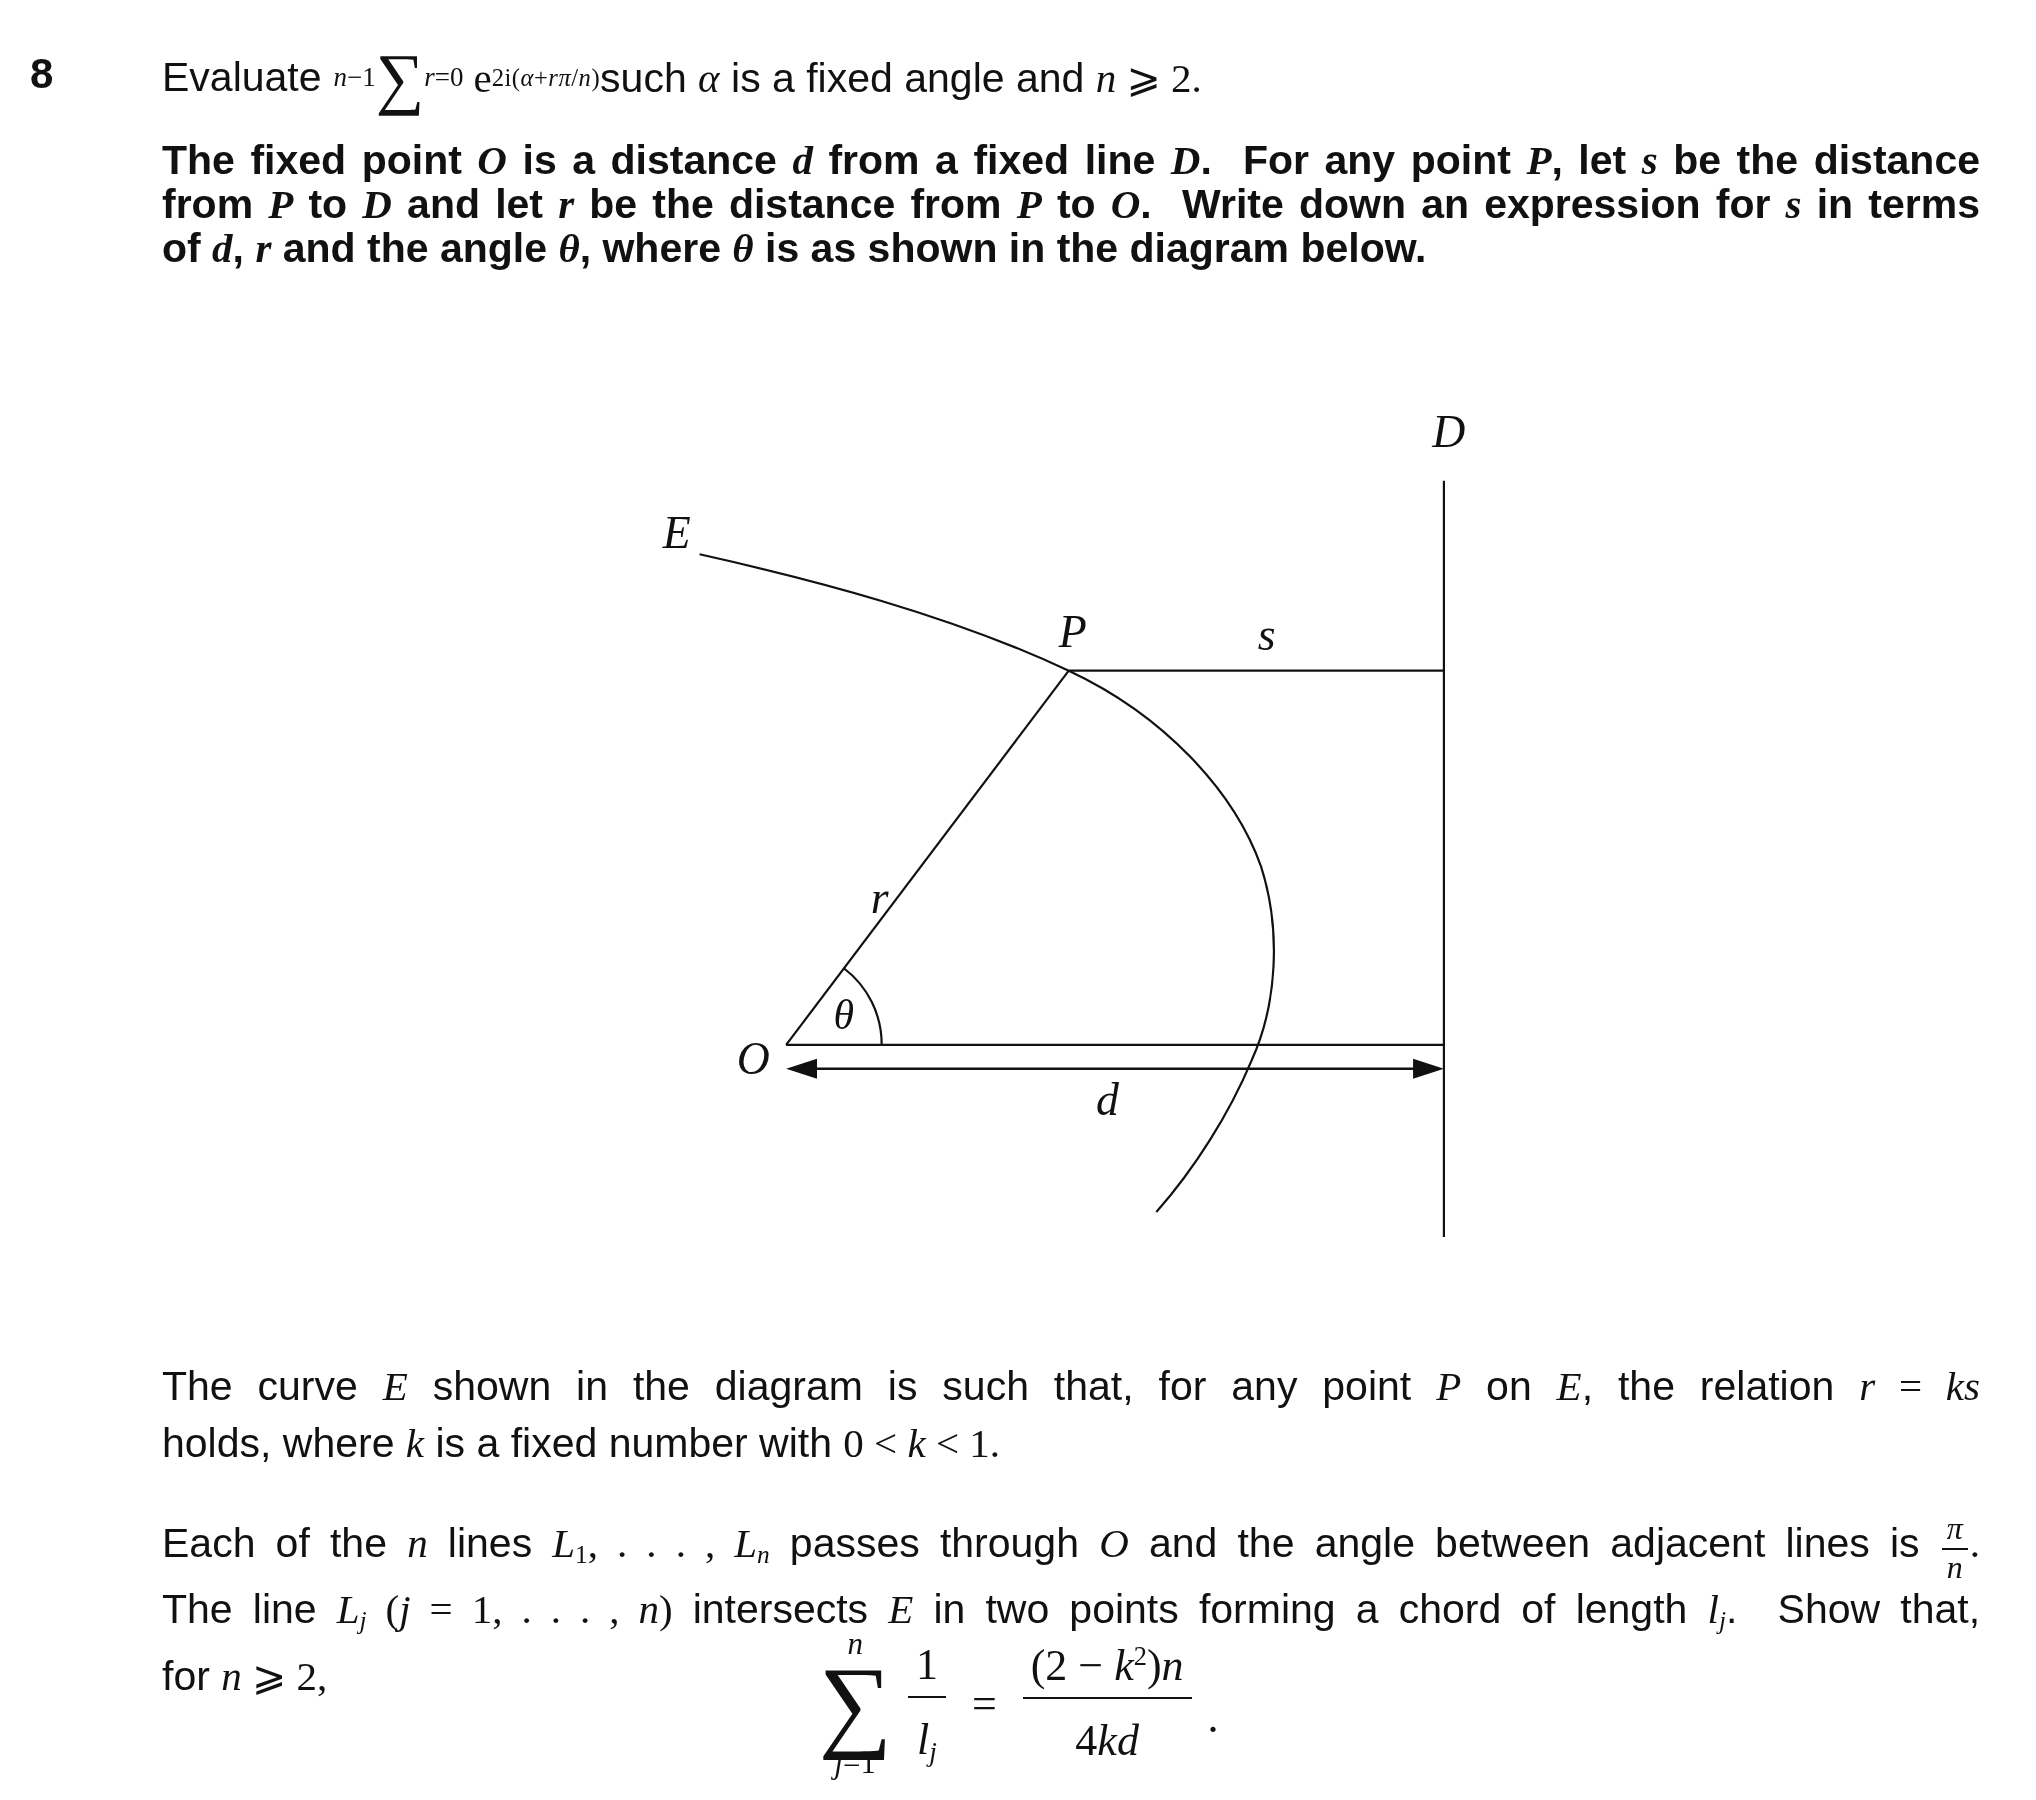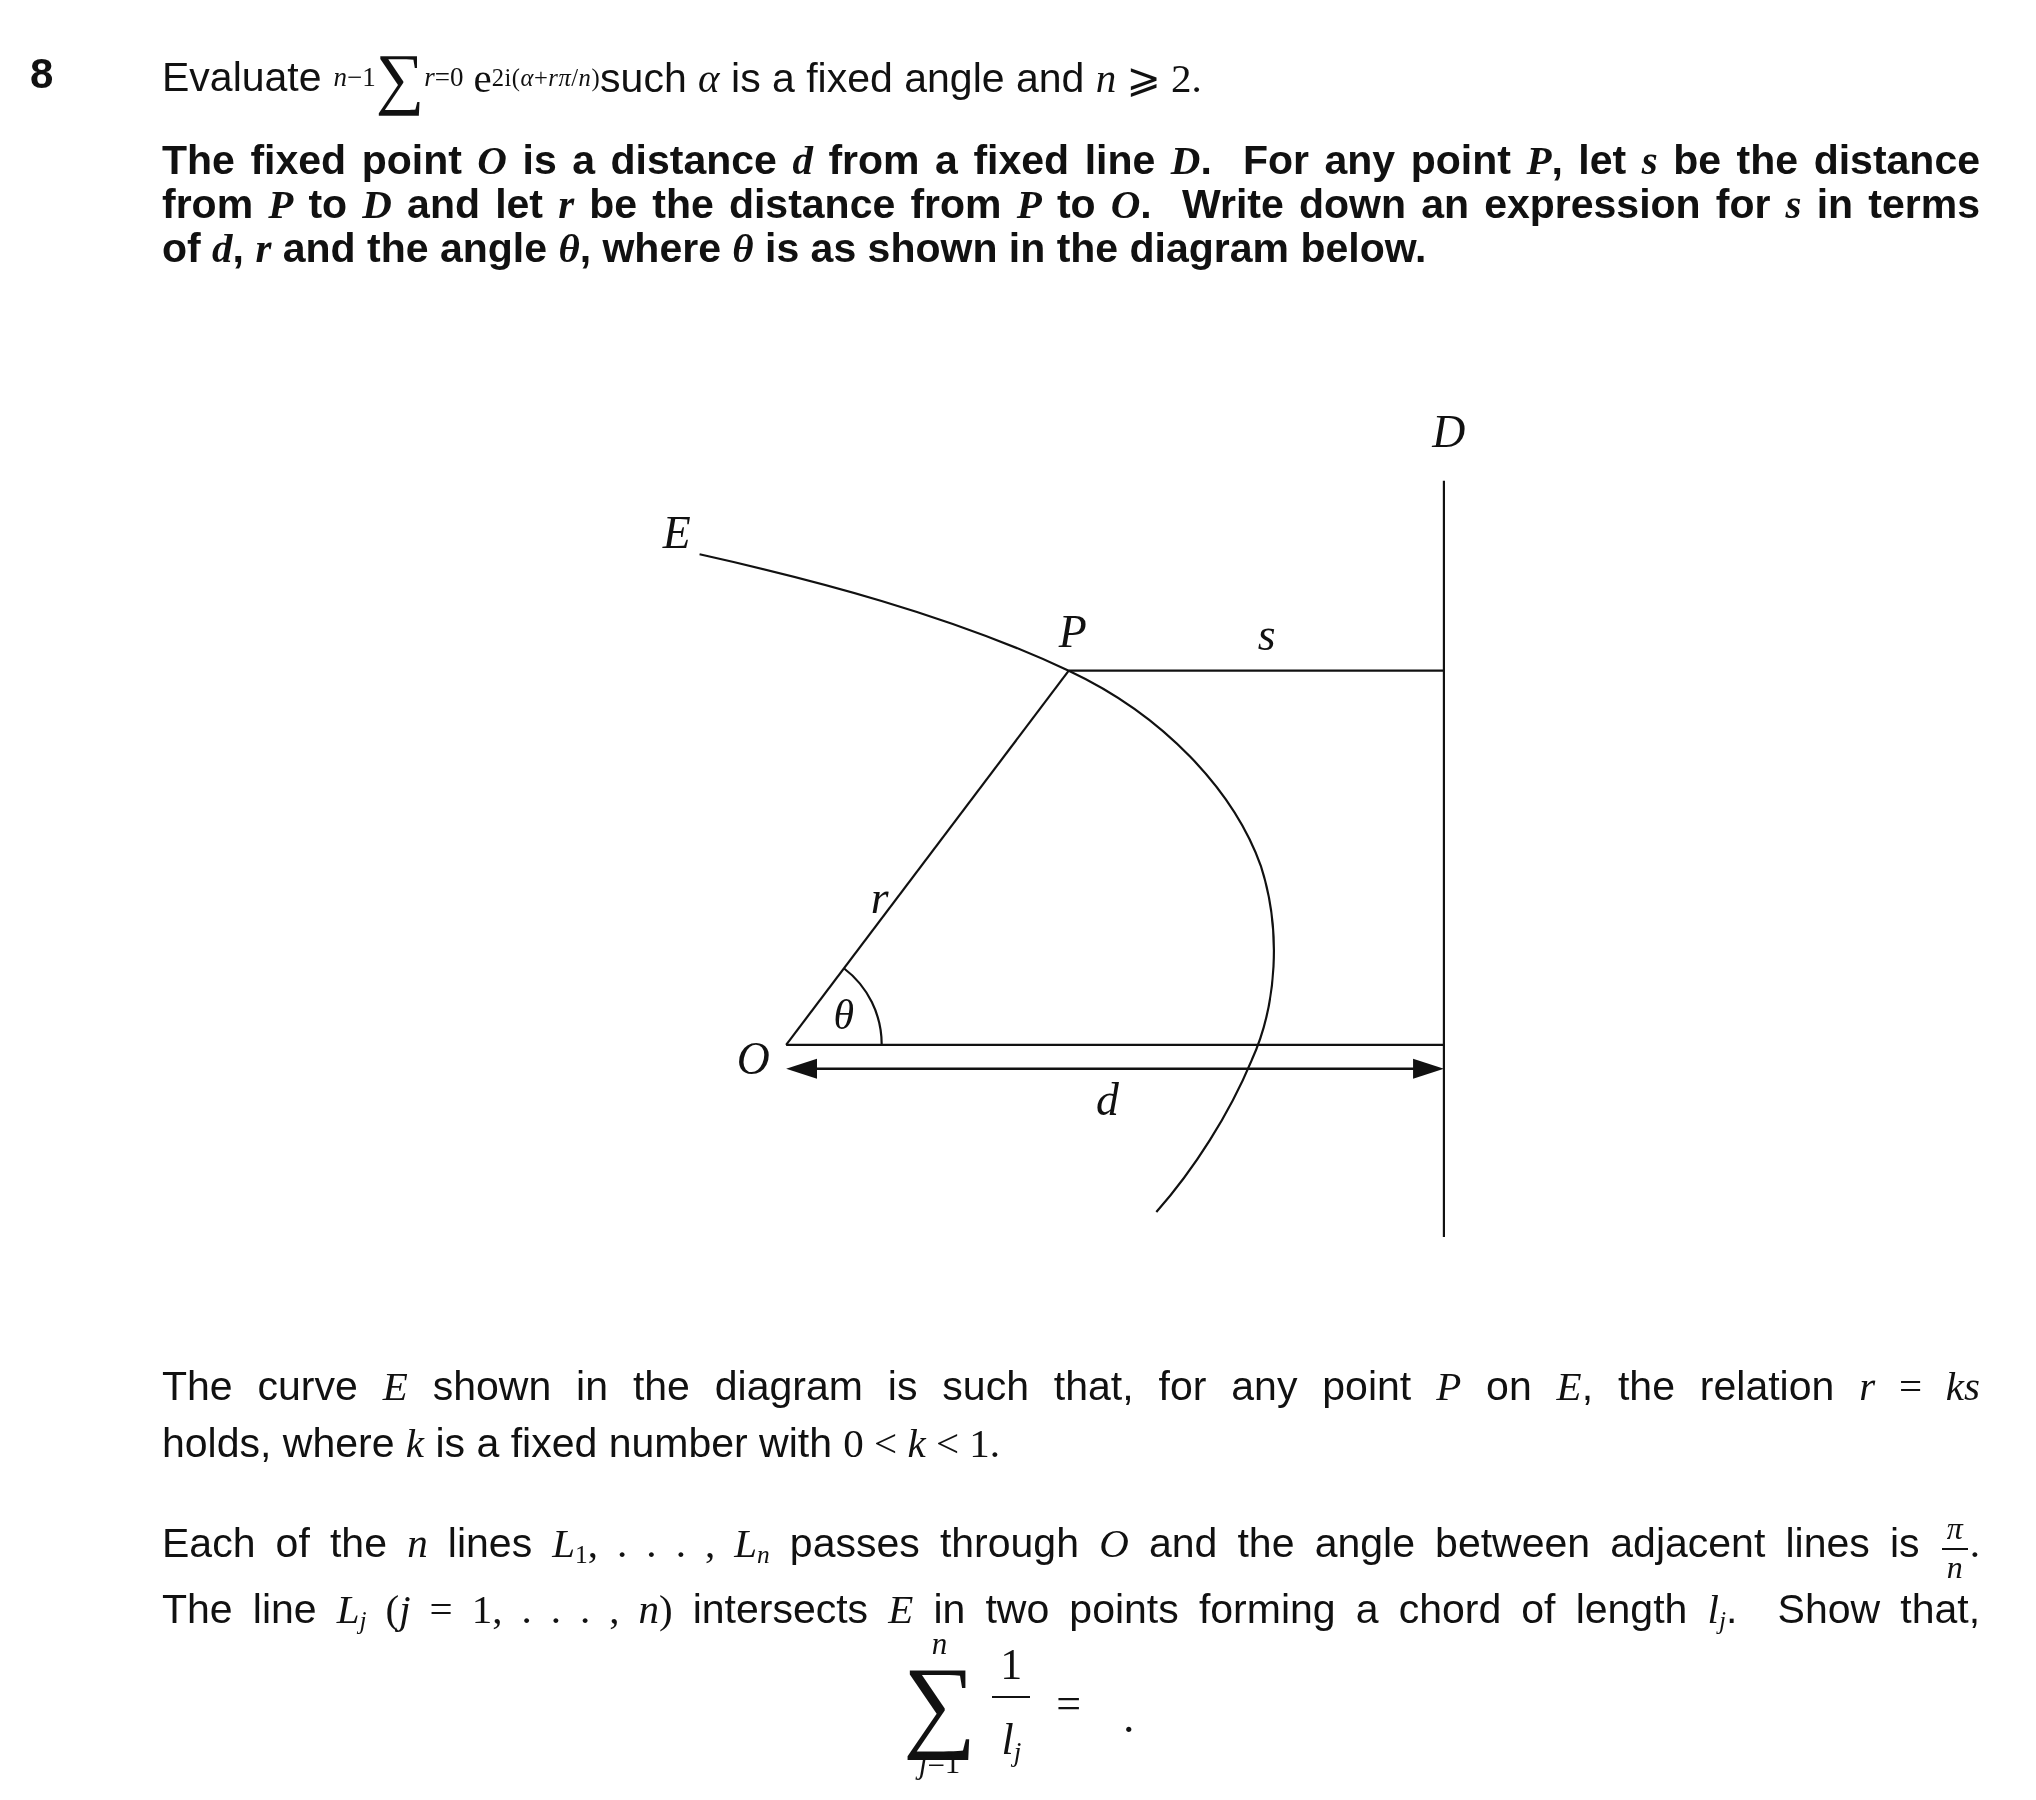--- a/index.html
+++ b/index.html
@@ -114,28 +114,33 @@
   <div class="jline"><span>The curve </span><span class="i">E</span><span> shown in the diagram is such that, for any point </span><span class="i">P</span><span> on </span><span class="i">E</span><span>, the relation </span><span class="i">r</span><span class="mr"> = </span><span class="i">ks</span></div>
   <div class="lline"><span>holds, where </span><span class="i">k</span><span> is a fixed number with </span><span class="mr">0 &lt; </span><span class="i">k</span><span class="mr"> &lt; 1.</span></div>
 </div>
 
 <div class="pblock" id="paraB">
   <div class="jline"><span><span>Each of the </span><span class="i">n</span><span> lines </span><span class="i">L</span><span class="sbr">1</span><span class="mr">, . . . , </span><span class="i">L</span><span class="sb">n</span><span> passes through </span><span class="i">O</span><span> and the angle between adjacent lines is </span></span><span class="ifrac">
         <span class="ftop"><span class="i">π</span></span>
         <span class="fbot"><span class="i">n</span></span>
       </span><span><span class="mr">.</span></span></div>
   <div class="jline"><span>The line </span><span class="i">L</span><span class="sb">j</span><span class="mr"> (</span><span class="i">j</span><span class="mr"> = 1, . . . , </span><span class="i">n</span><span class="mr">)</span><span> intersects </span><span class="i">E</span><span> in two points forming a chord of length </span><span class="i">l</span><span class="sb">j</span><span>.&nbsp; Show that,</span></div>
+  <div class="lline"><span>for </span><span class="i">n</span><span class="mr"> ⩾ 2,</span></div>
 </div>
 
 <div class="eqrow">
   <span class="bigsum">
     <span class="lim"><span class="i">n</span></span>
     <span class="sig">∑</span>
     <span class="lim"><span class="i">j</span><span class="mr">=1</span></span>
   </span>
   <span class="frac">
     <span class="ftop"><span class="mr">1</span></span>
     <span class="fbot"><span class="i">l</span><span class="sb">j</span></span>
   </span>
   <span class="eqsign mr">=</span>
+  <span class="frac">
+    <span class="ftop"><span class="mr">(2 − </span><span class="i">k</span><span class="sp">2</span><span class="mr">)</span><span class="i">n</span></span>
+    <span class="fbot"><span class="mr">4</span><span class="i">kd</span></span>
+  </span>
   <span class="eqdot mr">.</span>
 </div>
 
 
 </body></html>

